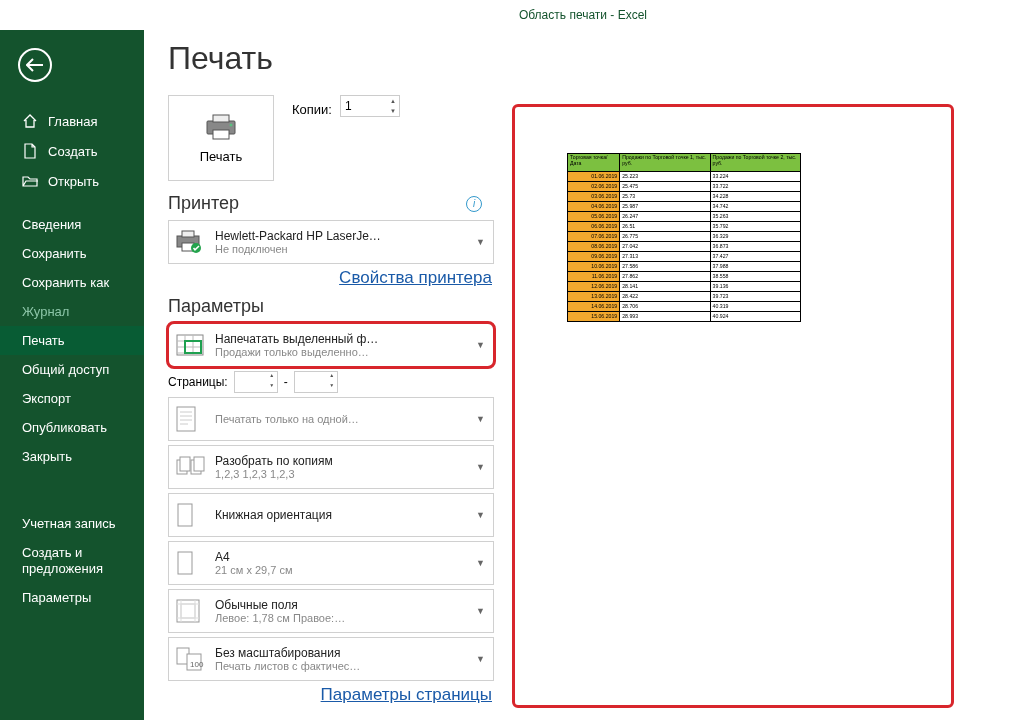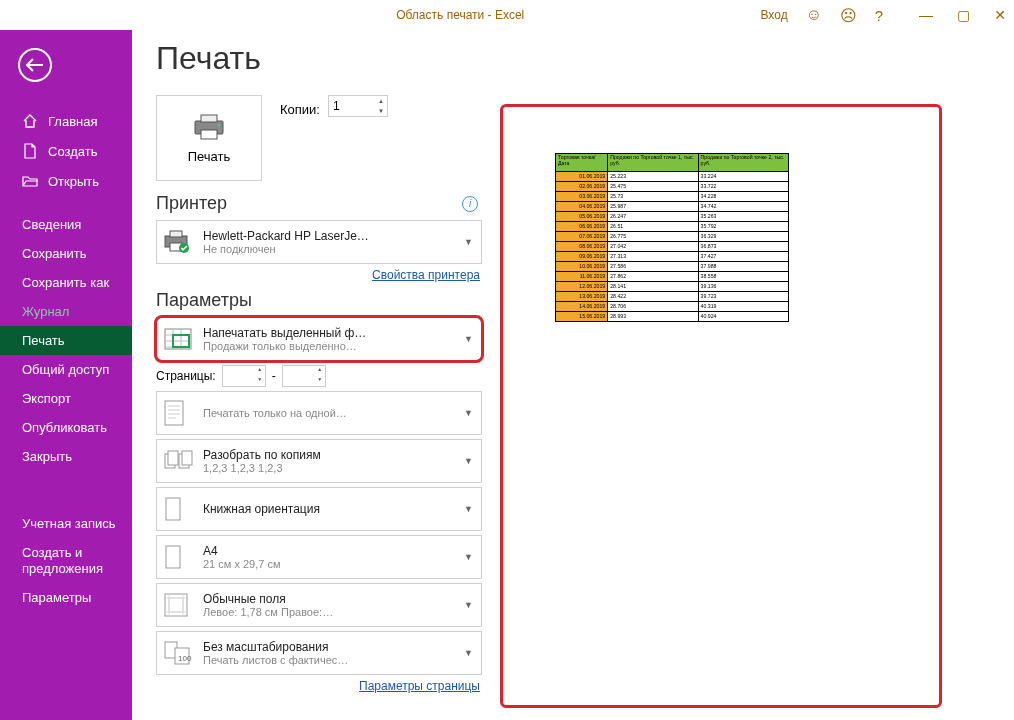--- a/index.html
+++ b/index.html
@@ -1,76 +1,65 @@
 <!DOCTYPE html>
 <html><head>
 <meta charset="utf-8">
 <style>
 * { box-sizing: border-box; margin: 0; padding: 0; font-family: "Segoe UI", sans-serif; }
 body { width: 1014px; height: 720px; overflow: hidden; background: #fff; }
-.titlebar { height: 30px; display: flex; align-items: center; justify-content: space-between; padding: 0 8px 0 0; font-size: 12px; color: #a16207; }
+.titlebar { height: 30px; display: flex; align-items: center; justify-content: space-between; padding: 0 8px 0 0; font-size: 12px; color: #14532d; }
 .titlebar .center { flex: 1; text-align: center; padding-left: 160px; }
 .titlebar .right { display: flex; align-items: center; gap: 18px; }
 .titlebar .wbtns { display: flex; gap: 24px; margin-left: 18px; font-size: 14px; }
 .titlebar .face { font-size: 16px; }
 .main { display: flex; height: 690px; }
-.sidebar { width: 132px; background: #a21caf; color: #fff; display: flex; flex-direction: column; padding-top: 18px; font-size: 13px; }
+.sidebar { width: 144px; background: #14532d; color: #fff; display: flex; flex-direction: column; padding-top: 18px; font-size: 13px; }
 .back-btn { width: 34px; height: 34px; border: 2px solid #fff; border-radius: 50%; margin: 0 0 24px 18px; display: flex; align-items: center; justify-content: center; font-size: 18px; cursor: pointer; }
 .side-item { display: flex; align-items: center; gap: 10px; padding: 7px 0 7px 22px; cursor: pointer; }
 .side-item.active { background: #085c34; }
 .side-item.disabled { color: #8cc5a8; }
 .side-sep { height: 14px; }
 .side-bottom { margin-top: 38px; }
 .side-ico { width: 16px; height: 16px; display: flex; align-items: center; justify-content: center; }
 .content { flex: 1; display: flex; background: #fff; padding: 10px 6px 0 24px; }
 .left-col { width: 326px; }
 .page-title { font-size: 32px; font-weight: 300; color: #333; margin-bottom: 18px; }
 .print-row { display: flex; align-items: flex-start; gap: 18px; margin-bottom: 12px; }
 .print-btn { width: 106px; height: 86px; border: 1px solid #d0d0d0; display: flex; flex-direction: column; align-items: center; justify-content: center; gap: 8px; cursor: pointer; background: #fff; }
 .printer-ico { width: 34px; height: 28px; }
 .copies { display: flex; align-items: flex-end; gap: 8px; font-size: 13px; }
 .copies input { width: 60px; height: 22px; border: 1px solid #ccc; padding: 0 4px; font-size: 12px; }
-.section-h { font-size: 18px; font-weight: 400; color: #333; margin: 8px 4px 6px 0; display: flex; align-items: center; justify-content: space-between; gap: 28px; }
+.section-h { font-size: 18px; font-weight: 400; color: #333; margin: 8px 12px 6px 0; display: flex; align-items: center; justify-content: space-between; gap: 28px; }
 .info-i { width: 16px; height: 16px; border: 1px solid #3399cc; border-radius: 50%; color: #3399cc; font-size: 10px; display: flex; align-items: center; justify-content: center; font-style: italic; }
 .option-row { border: 1px solid #d0d0d0; height: 44px; display: flex; align-items: center; padding: 0 4px 0 6px; gap: 8px; cursor: pointer; position: relative; margin-bottom: 4px; background: #fff; }
 .option-row .opt-ico { width: 32px; height: 32px; display: flex; align-items: center; justify-content: flex-start; flex-shrink: 0; }
 .option-row .opt-txt { flex: 1; overflow: hidden; }
 .option-row .opt-title { font-size: 12px; color: #222; white-space: nowrap; overflow: hidden; text-overflow: ellipsis; }
 .option-row .opt-sub { font-size: 11px; color: #888; white-space: nowrap; overflow: hidden; text-overflow: ellipsis; }
 .option-row .chev { color: #666; font-size: 9px; margin-right: 4px; }
 .highlighted { outline: 3px solid #d8262c; outline-offset: -1px; border-radius: 6px; }
-.link-right { text-align: right; font-size: 12px; margin: 2px 2px 8px 0; }
+.link-right { text-align: right; font-size: 17px; margin: 2px 2px 8px 0; }
 .link-right a { color: #1a5aa8; text-decoration: underline; cursor: pointer; }
 .pages-row { display: flex; align-items: center; gap: 6px; font-size: 12px; margin-bottom: 4px; }
 .pages-row input { width: 44px; height: 22px; border: 1px solid #ccc; }
 .preview-col { flex: 1; padding-left: 18px; padding-top: 64px; }
 .preview-frame { width: 442px; height: 604px; border: 3px solid #d8262c; border-radius: 6px; background: #fff; position: relative; }
 .preview-page { position: absolute; left: 12px; top: 10px; right: 12px; bottom: 10px; background: #fff; }
 .preview-table { position: absolute; left: 40px; top: 36px; width: 234px; border-collapse: collapse; }
 .preview-table th { background: #7cc040; border: 1px solid #000; font-size: 5.2px; font-weight: normal; padding: 1px 2px; text-align: left; height: 18px; vertical-align: top; line-height: 1.1; }
 .preview-table td { border: 1px solid #000; font-size: 5.2px; padding: 0 2px; height: 9px; line-height: 9px; }
 .preview-table td.dt { background: #f2a82e; text-align: right; }
 svg { display: block; }
 </style>
 </head>
 <body>
 
 <div class="titlebar">
   <div class="center">Область печати  -  Excel</div>
-  <div class="right">
-    <span style="cursor:pointer">Вход</span>
-    <span class="face">☺</span>
-    <span class="face">☹</span>
-    <span style="font-size:15px">?</span>
-    <div class="wbtns">
-      <span>—</span>
-      <span>▢</span>
-      <span>✕</span>
-    </div>
-  </div>
 </div>
 
 <div class="main">
   <div class="sidebar">
     <div class="back-btn">
       <svg width="18" height="14" viewBox="0 0 18 14">
           <path d="M7 1 L1 7 L7 13 M1 7 H17" stroke="#fff" stroke-width="2" fill="none"></path>
         </svg>
     </div>
     <div class="side-item">

